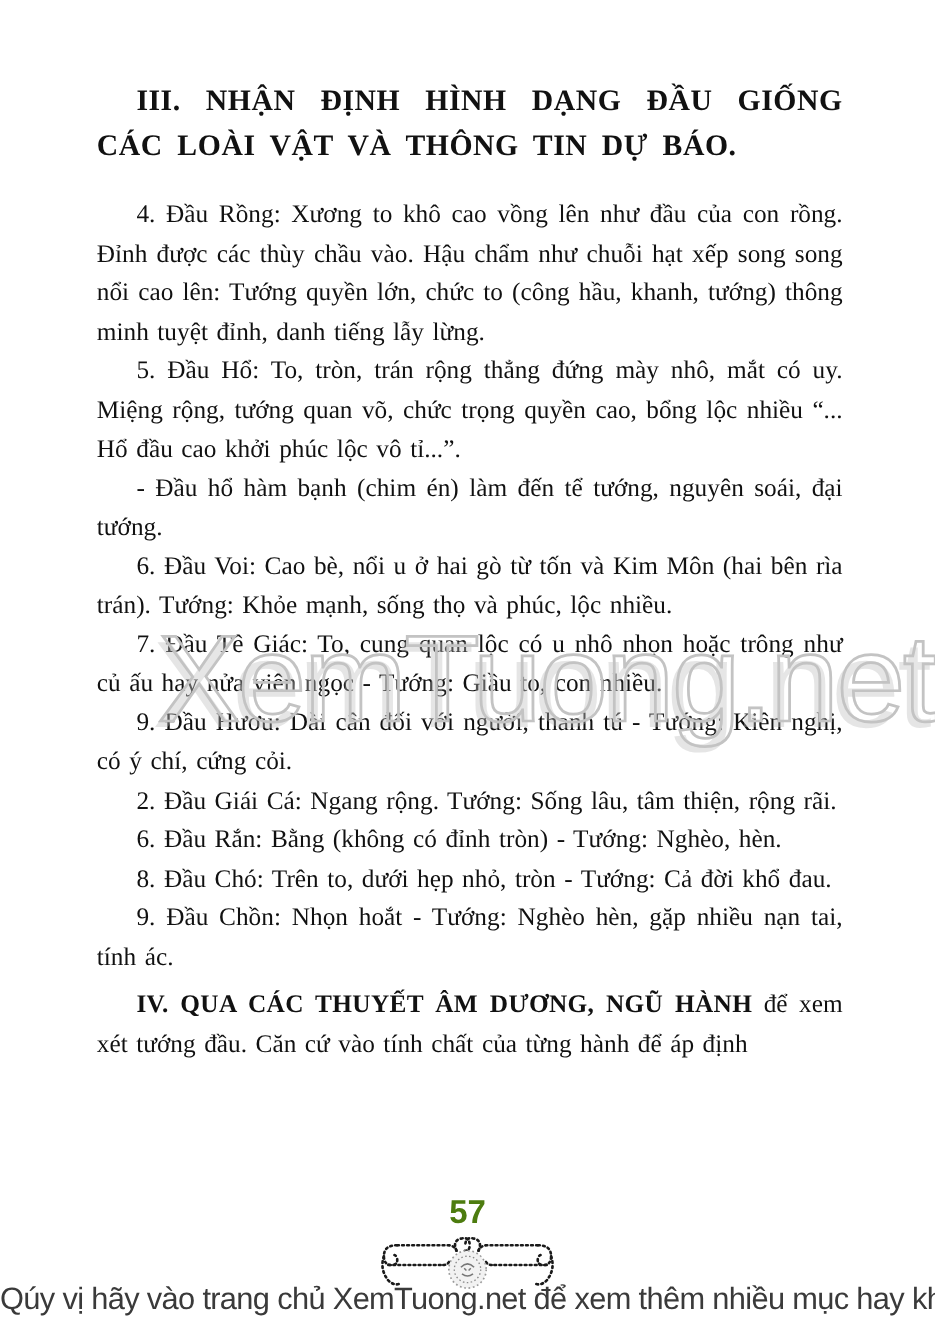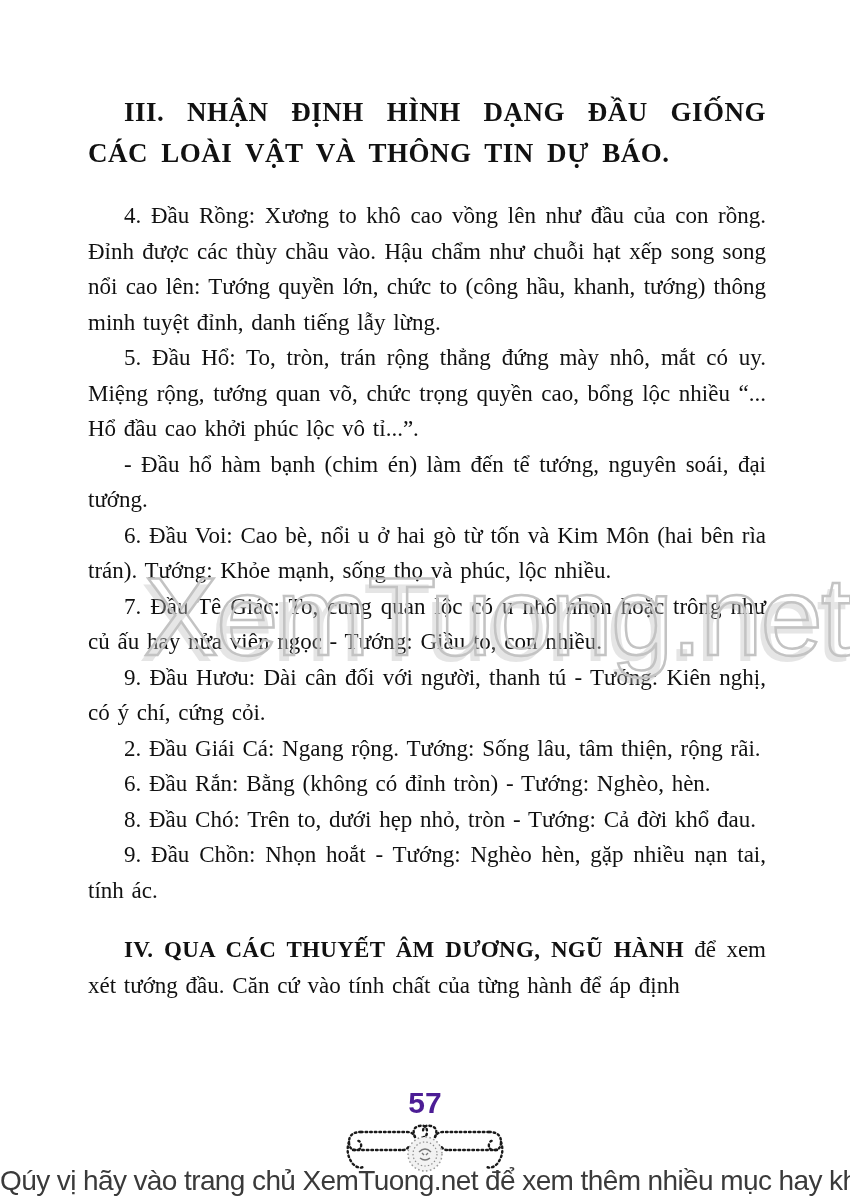--- a/index.html
+++ b/index.html
@@ -11,21 +11,21 @@
     position: relative;
     width: 850px;
     height: 1201px;
     background: #ffffff;
     overflow: hidden;
     font-family: "Liberation Serif", serif;
     color: #111111;
   }
   .content {
     position: absolute;
-    top: 92px;
+    top: 71px;
     left: 88px;
     width: 678px;
   }
   .heading {
     font-weight: bold;
     font-size: 27px;
     line-height: 41px;
     text-align: justify;
     text-indent: 36px;
     letter-spacing: 0.5px;
@@ -34,21 +34,21 @@
   }
   .body-p {
     font-size: 23px;
     line-height: 35.5px;
     text-align: justify;
     text-indent: 36px;
     margin: 0;
     word-spacing: 2px;
   }
   .section-iv {
-    margin-top: 24px;
+    margin-top: 8px;
   }
   .section-iv .bold-lead {
     font-weight: bold;
     letter-spacing: 0.3px;
   }
   .watermark {
     position: absolute;
     top: 552px;
     left: 0;
     width: 100%;
@@ -66,21 +66,21 @@
   }
   .page-number {
     position: absolute;
     top: 1086px;
     left: 0;
     width: 100%;
     text-align: center;
     font-family: "Liberation Sans", sans-serif;
     font-weight: bold;
     font-size: 30px;
-    color: #4c1d95;
+    color: #4d7c0f;
     z-index: 2;
   }
   .ornament {
     position: absolute;
     top: 1120px;
     left: 50%;
     transform: translateX(-50%);
     z-index: 1;
   }
   .footer {

